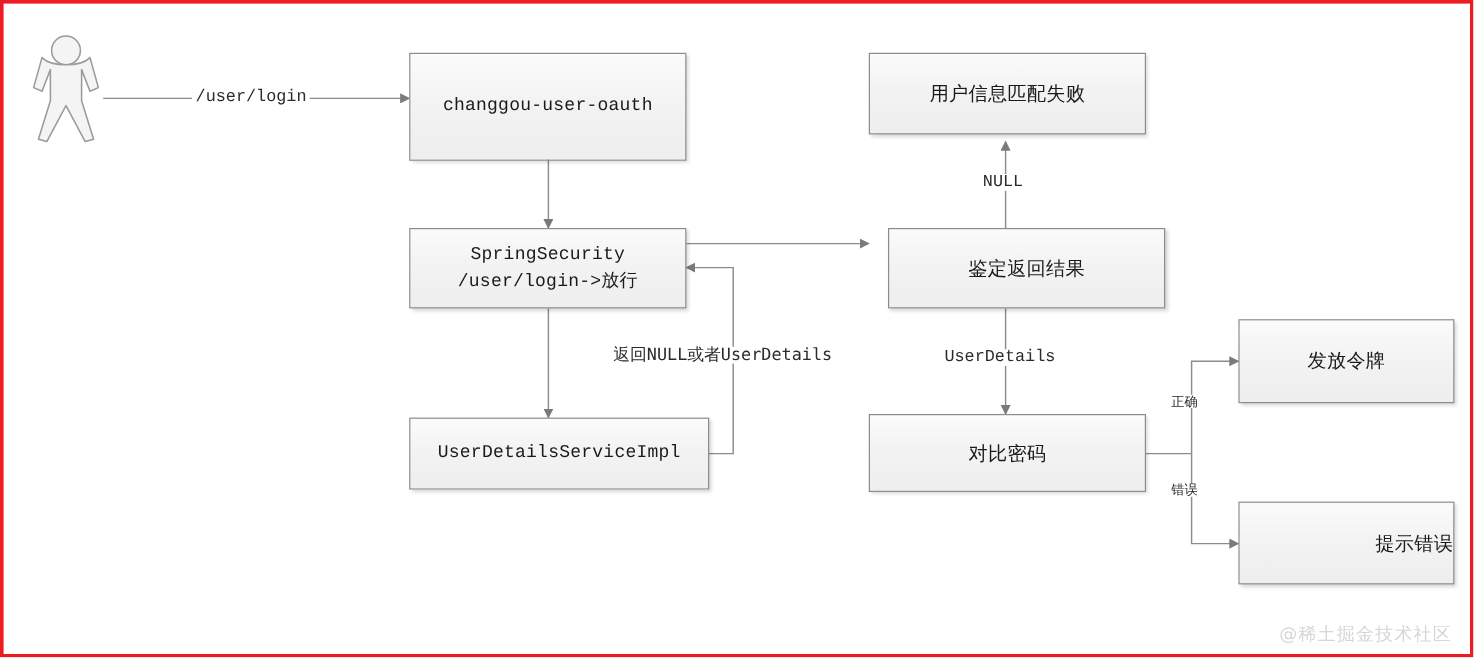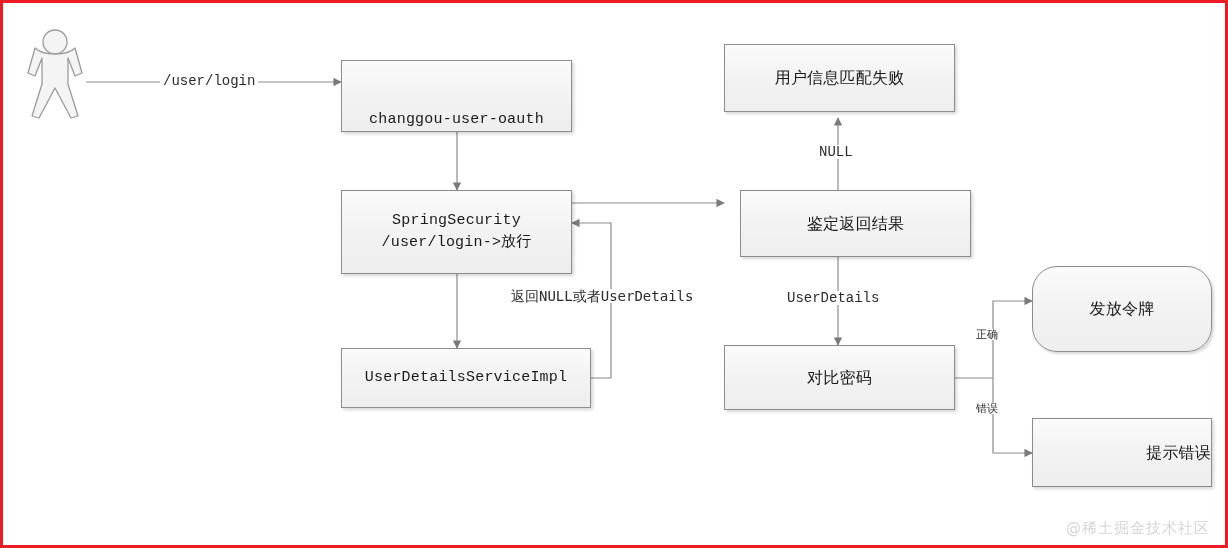--- a/index.html
+++ b/index.html
@@ -136,46 +136,46 @@
                L 4 45 L 11 48 L 18 30
                L 18 56
                L 8 88 L 15 90 L 31 60
                L 47 90 L 54 88 L 44 56
                L 44 30 L 51 48 L 58 45
                L 51 20
                C 48 23 41 26 31 26 Z"></path>
     </g>
   </svg>
 
-  <div class="node" style="left:341px; top:60px; width:231px; height:72px;align-items:flex-end;">
+  <div class="node" style="left:341px; top:44px; width:231px; height:90px;">
     <span class="label mono">changgou-user-oauth</span>
   </div>
 
-  <div class="node" style="left:341px; top:190px; width:231px; height:84px;">
+  <div class="node" style="left:341px; top:190px; width:231px; height:67px;">
     <span class="label mono">SpringSecurity
 /user/login-&gt;放行</span>
   </div>
 
   <div class="node" style="left:341px; top:348px; width:250px; height:60px;">
     <span class="label mono">UserDetailsServiceImpl</span>
   </div>
 
   <div class="node" style="left:724px; top:44px; width:231px; height:68px;">
     <span class="label cjk">用户信息匹配失败</span>
   </div>
 
   <div class="node" style="left:740px; top:190px; width:231px; height:67px;">
     <span class="label cjk">鉴定返回结果</span>
   </div>
 
   <div class="node" style="left:724px; top:345px; width:231px; height:65px;">
     <span class="label cjk">对比密码</span>
   </div>
 
-  <div class="node" style="left:1032px; top:266px; width:180px; height:86px;border-radius:25px;">
+  <div class="node" style="left:1032px; top:266px; width:180px; height:70px;">
     <span class="label cjk">发放令牌</span>
   </div>
 
   <div class="node" style="left:1032px; top:418px; width:180px; height:69px;justify-content:flex-end;">
     <span class="label cjk">提示错误</span>
   </div>
 
   <div class="edge-label mono" style="left:160px; top:74px;">/user/login</div>
 
   <div class="edge-label mono" style="left:816px; top:145px;">NULL</div>

